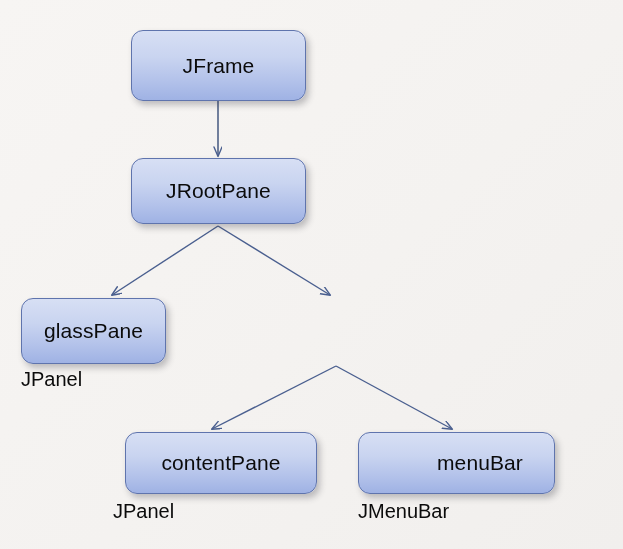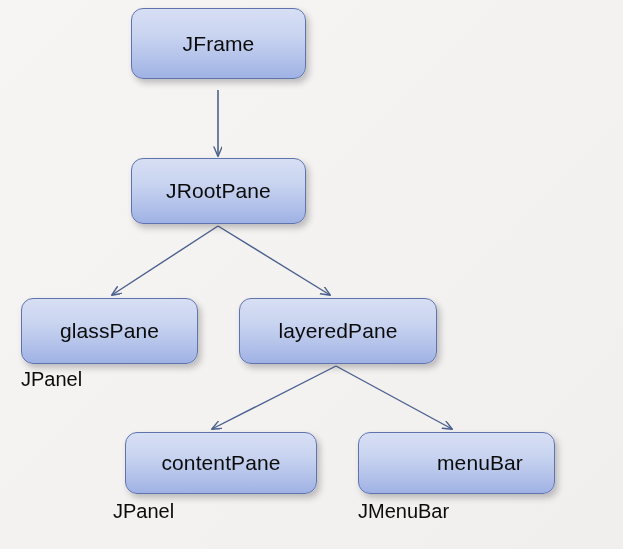--- a/index.html
+++ b/index.html
@@ -53,23 +53,23 @@
     color: #0b0b0b;
     font-size: 20px;
     font-family: "Liberation Sans", sans-serif;
     white-space: nowrap;
     z-index: 2;
   }
   .caption.center {
   }
 
   
-  #node-jframe       { left: 131px; top: 8px;  width: 175px; height: 71px; text-align: right; }
+  #node-jframe       { left: 131px; top: 30px;  width: 175px; height: 71px; text-align: right; }
   #node-jrootpane    { left: 131px; top: 158px; width: 175px; height: 66px; }
-  #node-glasspane    { left: 21px;  top: 298px; width: 177px; height: 66px; }
+  #node-glasspane    { left: 21px;  top: 298px; width: 145px; height: 66px; }
   #node-layeredpane  { left: 239px; top: 298px; width: 198px; height: 66px; }
   #node-contentpane  { left: 113px; top: 432px; width: 192px; height: 62px; margin-left: 12px; }
   #node-menubar      { left: 358px; top: 432px; width: 197px; height: 62px; padding-left: 47px; }
 
   
   #cap-glasspane     { left: 21px;  top: 368px; width: 177px; }
   #cap-layeredpane   { left: 445px; top: 311px; }
   #cap-contentpane   { left: 113px; top: 500px; width: 192px; }
   #cap-menubar       { left: 358px; top: 500px; width: 197px; }
 </style>
@@ -101,23 +101,20 @@
   </div>
 
   <div class="node" id="node-jrootpane">
     <span class="node-label">JRootPane</span>
   </div>
 
   <div class="node" id="node-glasspane">
     <span class="node-label">glassPane</span>
   </div>
 
-  <div class="node" id="node-layeredpane">
-    <span class="node-label">layeredPane</span>
-  </div>
 
   <div class="node" id="node-contentpane">
     <span class="node-label">contentPane</span>
   </div>
 
   <div class="node" id="node-menubar">
     <span class="node-label">menuBar</span>
   </div>
 
   <div class="caption center" id="cap-glasspane">JPanel</div>

